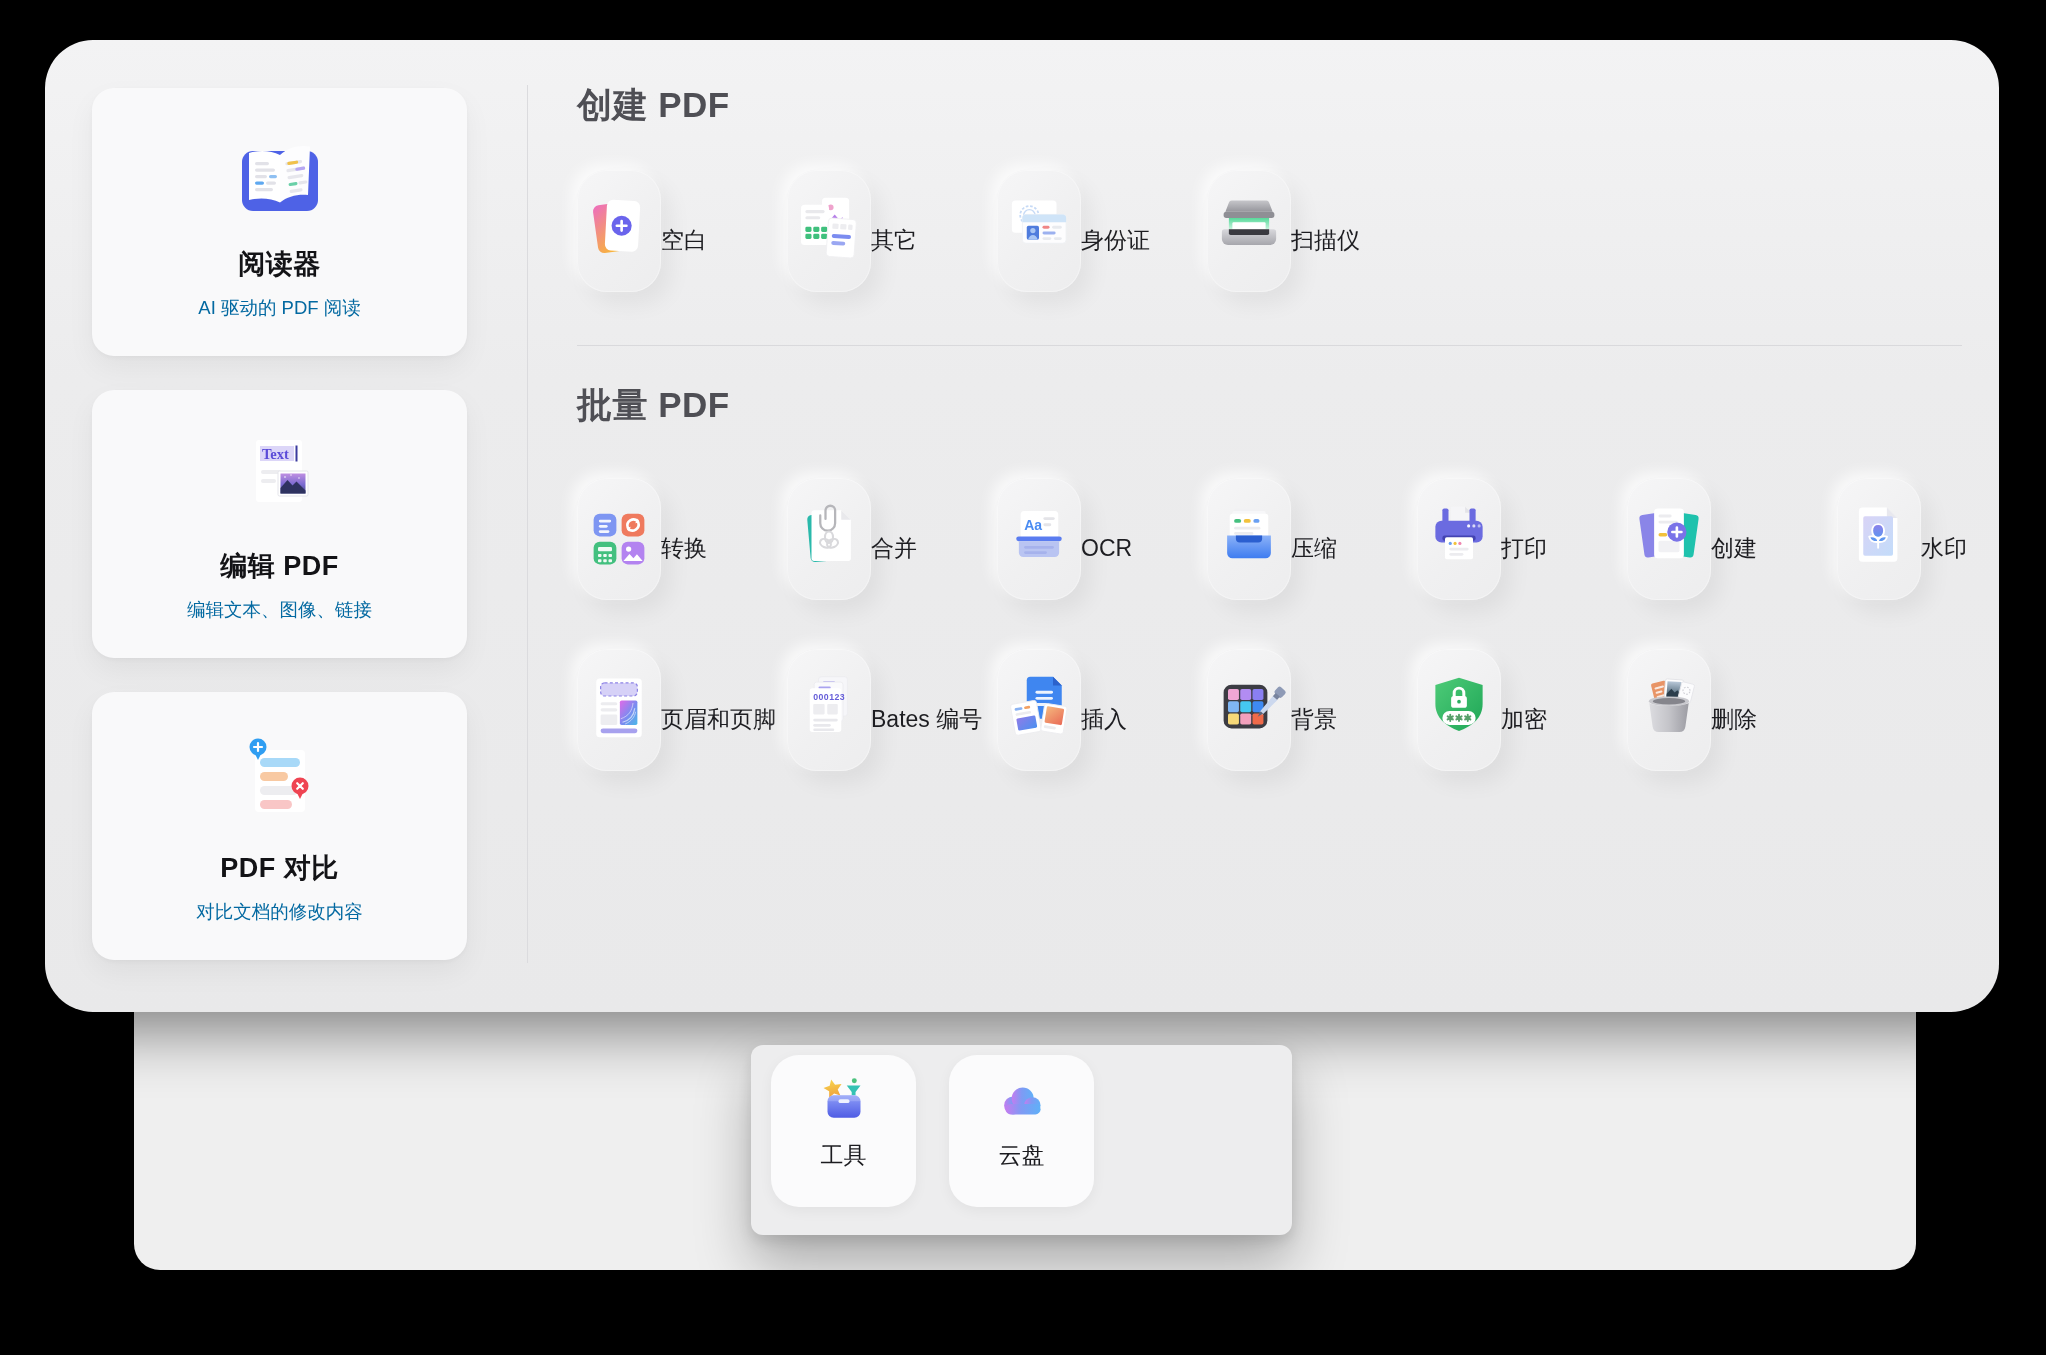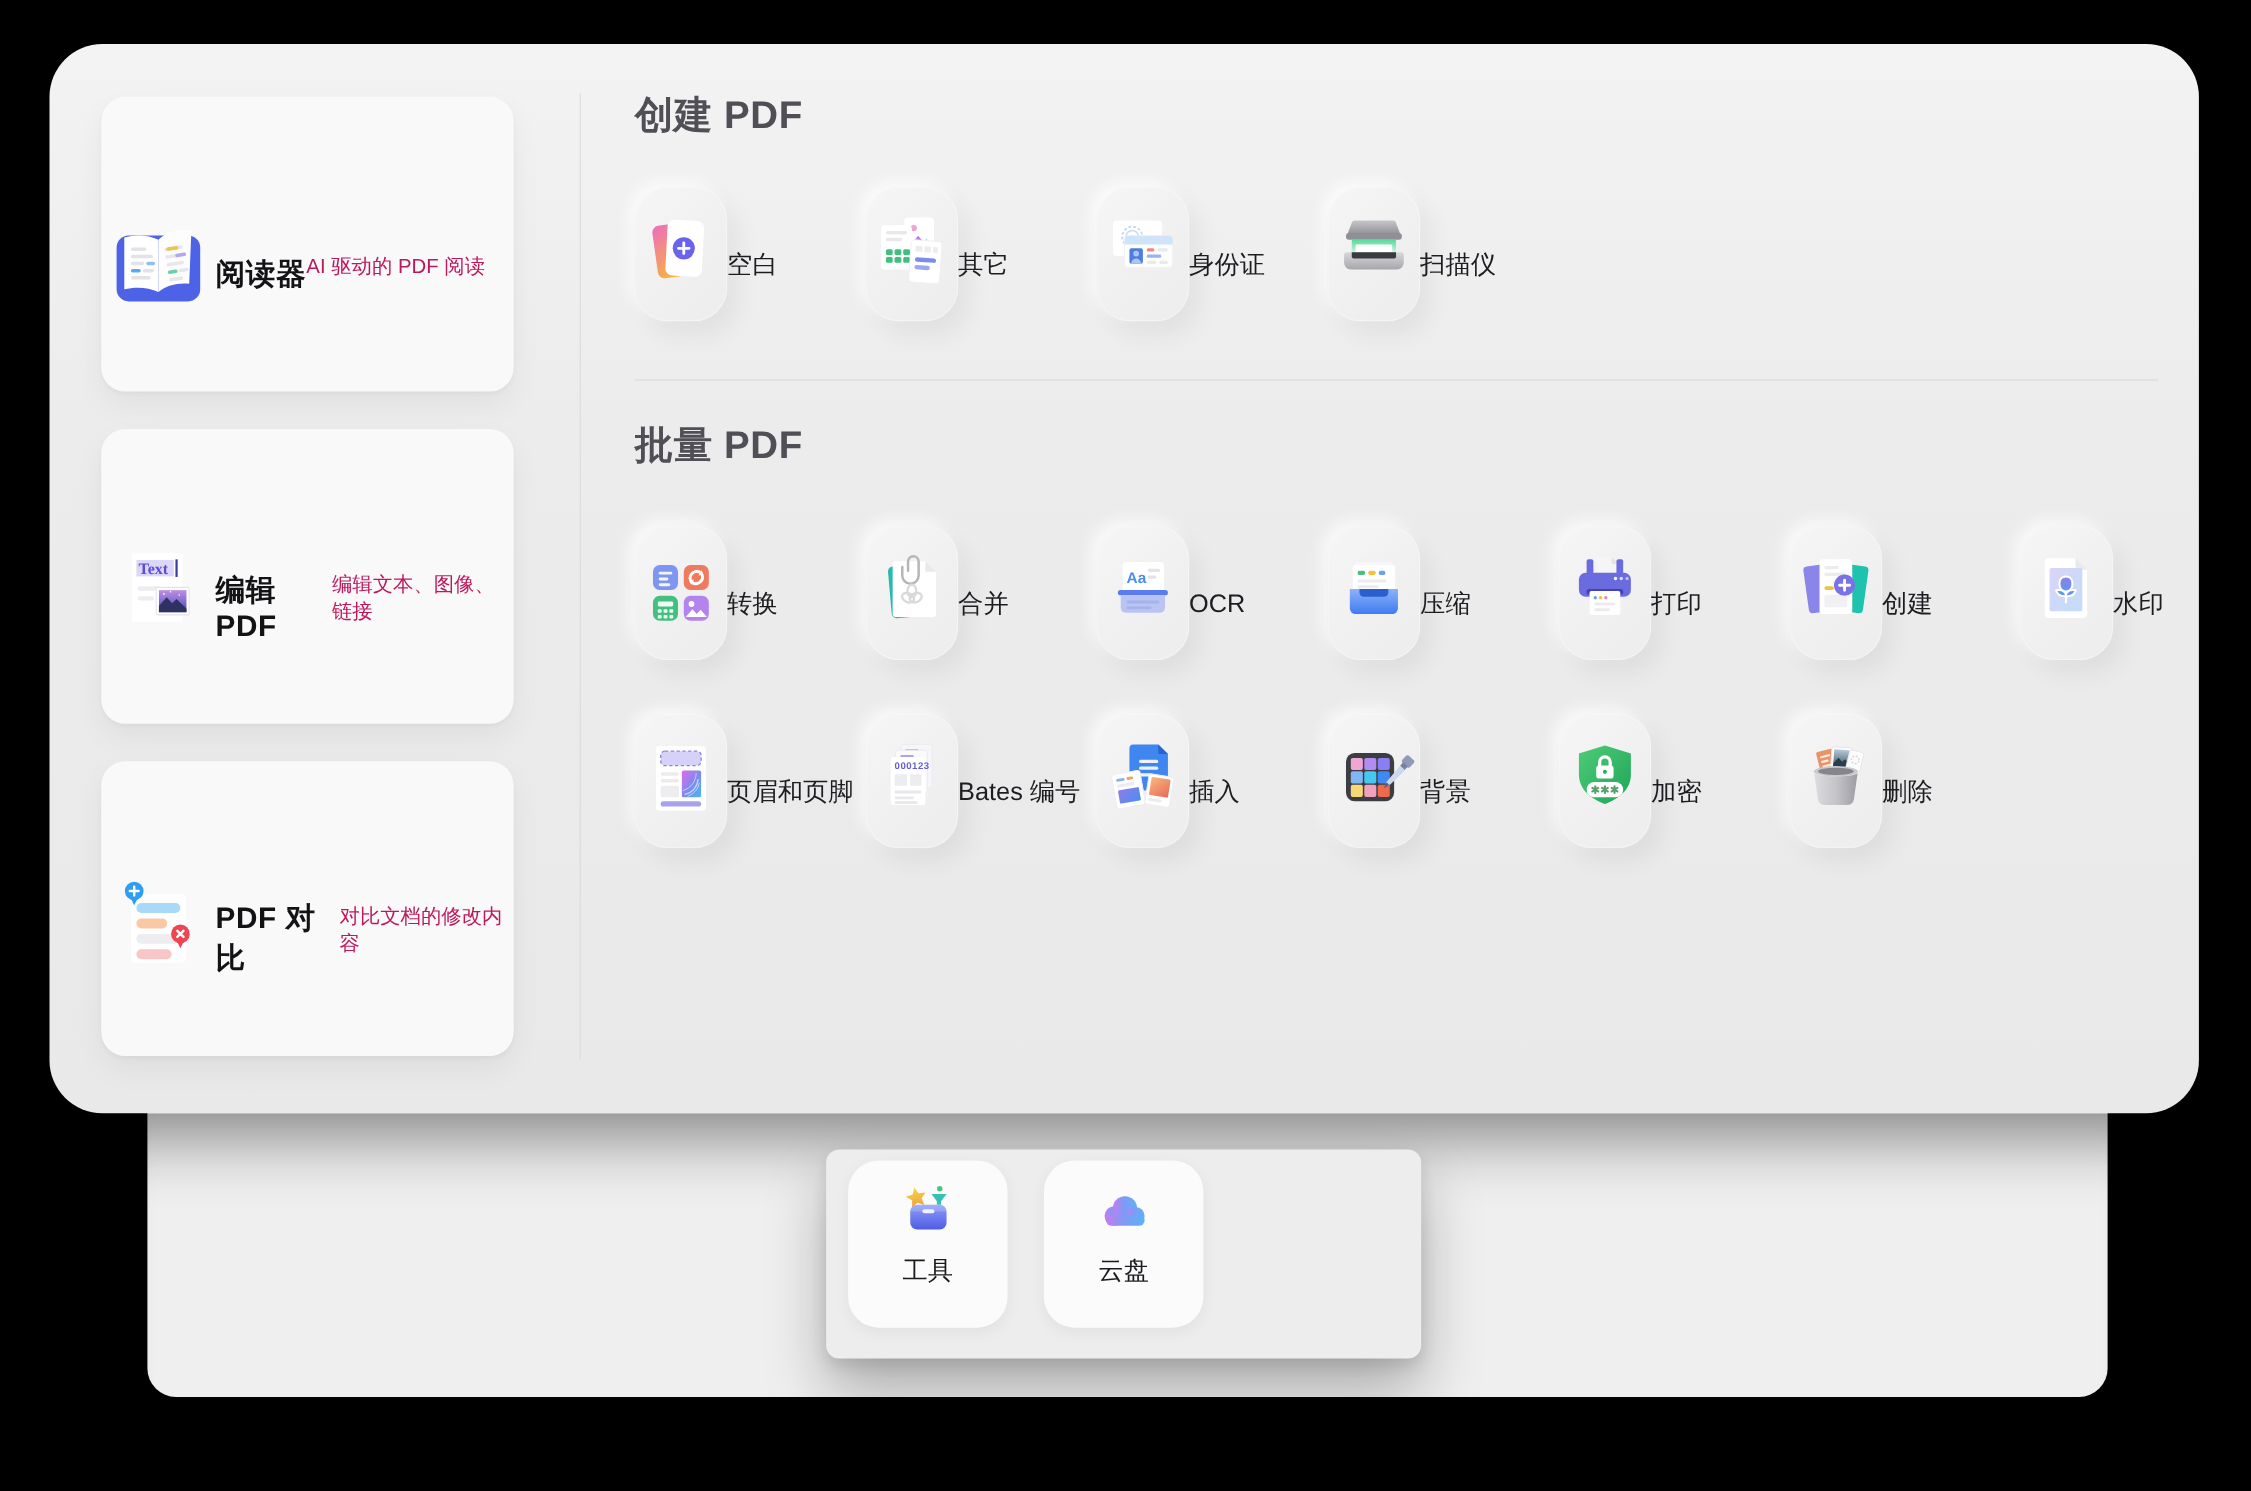--- a/index.html
+++ b/index.html
@@ -23,26 +23,26 @@
     background:linear-gradient(180deg,#f3f3f4 0%,#ececed 35%,#e9e9ea 100%);
     border-radius:48px;z-index:2;
     box-shadow:0 30px 60px -10px rgba(0,0,0,.45);
   }
 
   
   .sidebar{position:absolute;left:47px;top:48px;width:375px;display:flex;flex-direction:column;gap:34px;}
   .side-card{
     width:375px;height:268px;background:#f9f9fa;border-radius:22px;
     box-shadow:0 2px 4px rgba(0,0,0,.03),0 12px 28px rgba(0,0,0,.05);
-    display:flex;flex-direction:row;align-items:center;
+    display:flex;flex-direction:column;align-items:center;
     padding-top:38px;box-sizing:border-box;cursor:pointer;
   }
   .side-card .icon-box{width:104px;height:104px;display:flex;align-items:center;justify-content:center;}
   .side-title{margin-top:16px;font-size:27px;font-weight:700;color:#131316;letter-spacing:.5px;}
-  .side-sub{font-size:18.5px;color:#be185d;}
+  .side-sub{margin-top:13px;font-size:18.5px;color:#0369a1;}
 
   .v-divider{position:absolute;left:482px;top:45px;width:1px;height:878px;background:#dbdbde;}
 
   
   .content{position:absolute;left:532px;top:0;width:1390px;}
   .sec-title{font-size:35px;line-height:30px;font-weight:700;color:#4f4f55;letter-spacing:.5px;}
   .t1{margin-top:50px;}
   .t2{margin-top:44px;}
   .tiles-grid{display:grid;grid-template-columns:repeat(7,122px);column-gap:88px;row-gap:49px;}
   .g1{margin-top:50px;}

